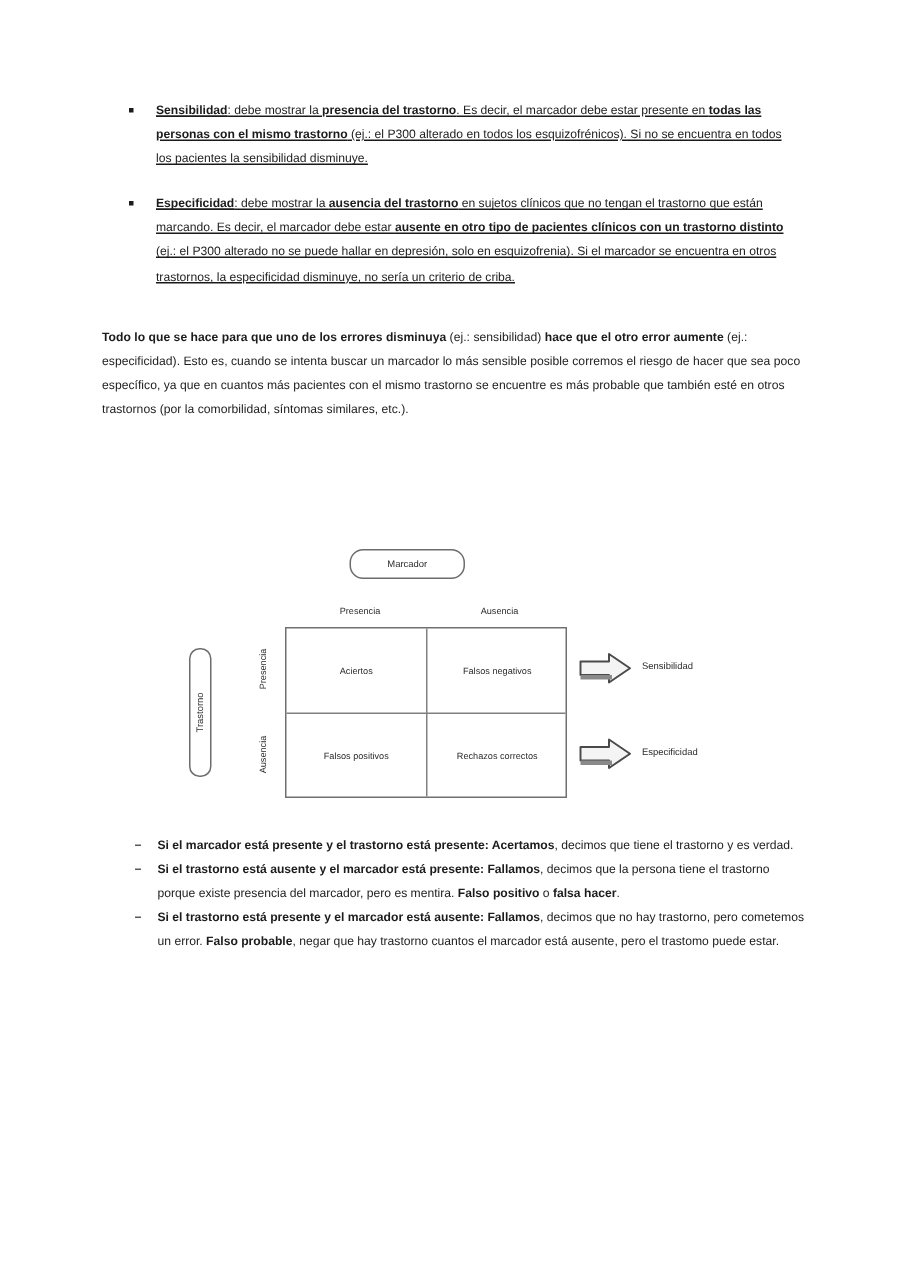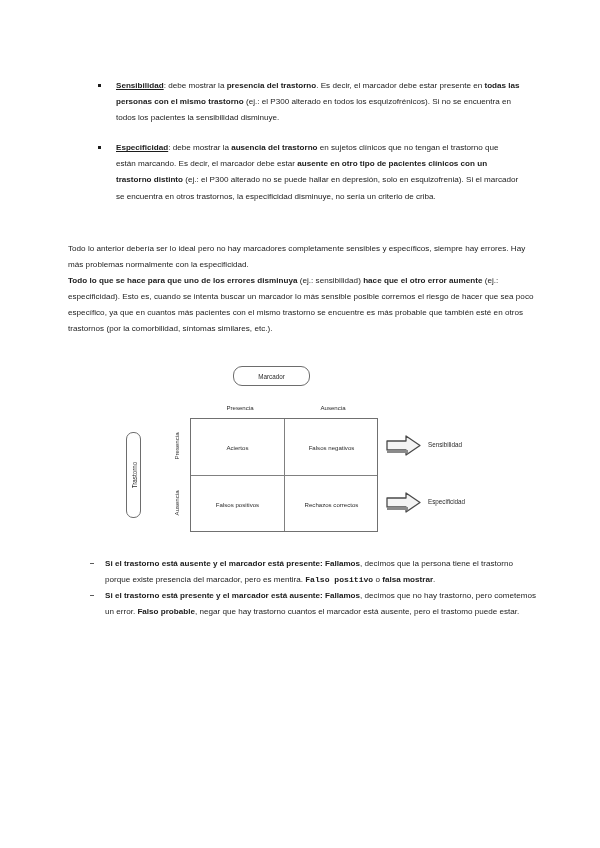--- a/index.html
+++ b/index.html
@@ -38,22 +38,23 @@
   .para {
     font-size: 8.1px;
     line-height: 16.1px;
     letter-spacing: 0.02px;
     text-align: left;
     color: #1c1c1c;
   }
 
   .bullet-list {
     list-style: none;
-    margin: 16px;
+    margin: 4px;
     padding: 0;
+    text-decoration: underline;
   }
 
   .bullet-item {
     position: relative;
     padding-left: 32px;
     font-size: 8.1px;
     line-height: 16.1px;
     color: #1c1c1c;
     margin-bottom: 14px;
   }
@@ -253,21 +254,20 @@
         <span class="rich"><span style="font-weight: bold; text-decoration: underline;">Sensibilidad</span><span>: debe mostrar la </span><span style="font-weight: bold;">presencia del trastorno</span><span>. Es decir, el marcador debe estar presente en </span><span style="font-weight: bold;">todas las personas con el mismo trastorno</span><span> (ej.: el P300 alterado en todos los esquizofrénicos). Si no se encuentra en todos los pacientes la sensibilidad disminuye.</span></span>
       </li>
       <li class="bullet-item">
         <span class="sq-bullet"></span>
         <span class="rich"><span style="font-weight: bold; text-decoration: underline;">Especificidad</span><span>: debe mostrar la </span><span style="font-weight: bold;">ausencia del trastorno</span><span> en sujetos clínicos que no tengan el trastorno que están marcando. Es decir, el marcador debe estar </span><span style="font-weight: bold;">ausente en otro tipo de pacientes clínicos con un trastorno distinto</span><span> (ej.: el P300 alterado no se puede hallar en depresión, solo en esquizofrenia). Si el marcador se encuentra en otros trastornos, la especificidad disminuye, no sería un criterio de criba.</span></span>
       </li>
     </ul>
 
     <div class="gap-md"></div>
 
-    <p class="para"><span>Todo lo anterior debería ser lo ideal pero no hay marcadores completamente sensibles y específicos, siempre hay errores. Hay más problemas normalmente con  la especificidad.</span></p>
     <p class="para"><span style="font-weight: bold;">Todo lo que se hace para que uno de los errores disminuya</span><span> (ej.: sensibilidad) </span><span style="font-weight: bold;">hace que el otro error aumente</span><span> (ej.: especificidad). Esto es, cuando se intenta buscar un marcador lo más sensible posible corremos el riesgo de hacer que sea poco específico, ya que en cuantos más pacientes con el mismo trastorno se encuentre es más probable que también esté en otros trastornos (por la comorbilidad, síntomas similares, etc.).</span></p>
   </div>
 
   <div class="diagram">
 
     <div class="marcador-box">Marcador</div>
 
     <div class="col-head presencia">Presencia</div>
     <div class="col-head ausencia">Ausencia</div>
 
@@ -306,24 +306,25 @@
 
     <div class="side-label l-sens">Sensibilidad</div>
     <div class="side-label l-espe">Especificidad</div>
   </div>
 
   <div class="lower-body">
 
     <ul class="dash-list">
       <li class="dash-item">
         <span class="dash-bullet"></span>
+        <span class="rich"><span style="font-weight: bold;">Si el marcador está presente y el trastorno está presente: Acertamos</span><span>, decimos que tiene el trastorno y es verdad.</span></span>
       </li>
       <li class="dash-item">
         <span class="dash-bullet"></span>
-        <span class="rich"><span style="font-weight: bold;">Si el trastorno está ausente y el marcador está presente: Fallamos</span><span>, decimos que la persona tiene el trastorno porque existe presencia del marcador, pero es mentira. </span><span style="font-weight: bold; font-family: Liberation Mono, monospace;">Falso positivo</span><span> o </span><span style="font-weight: bold;">falsa mostrar</span><span>.</span></span>
+        <span class="rich"><span style="font-weight: bold;">Si el trastorno está ausente y el marcador está presente: Fallamos</span><span>, decimos que la persona tiene el trastorno porque existe presencia del marcador, pero es mentira. </span><span style="font-weight: bold;">Falso positivo</span><span> o </span><span style="font-weight: bold;">falsa hacer</span><span>.</span></span>
       </li>
       <li class="dash-item">
         <span class="dash-bullet"></span>
         <span class="rich"><span style="font-weight: bold;">Si el trastorno está presente y el marcador está ausente: Fallamos</span><span>, decimos que no hay trastorno, pero cometemos un error. </span><span style="font-weight: bold;">Falso probable</span><span>, negar que hay trastorno cuantos el marcador está ausente, pero el trastomo puede estar.</span></span>
       </li>
     </ul>
   </div>
 
 
 </div>

